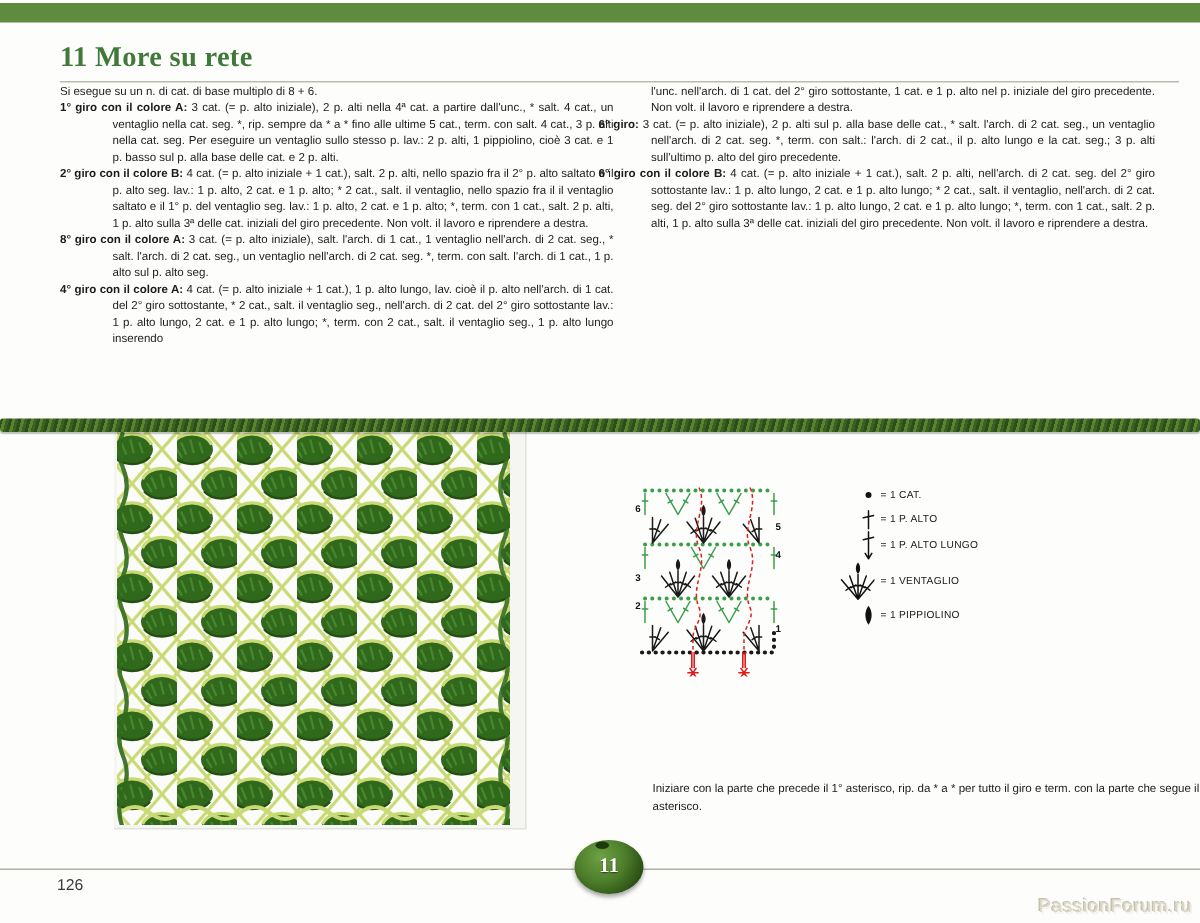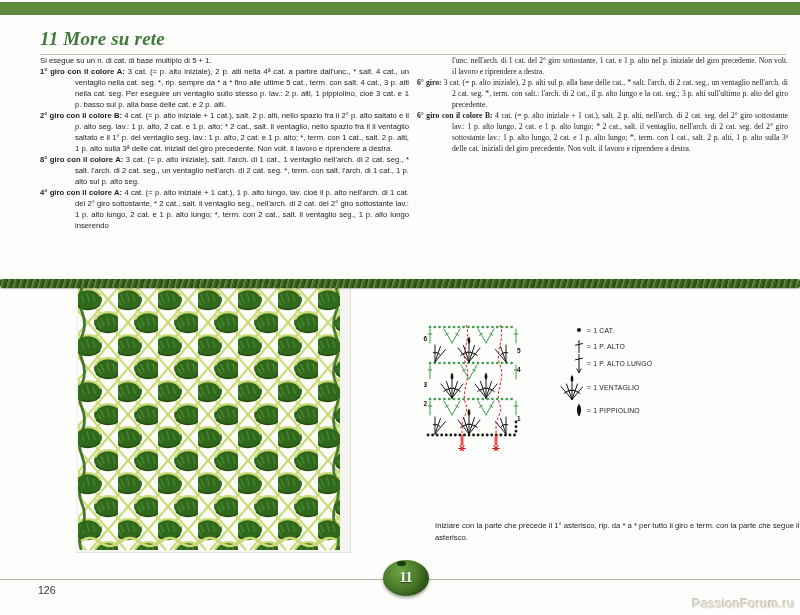--- a/index.html
+++ b/index.html
@@ -5,28 +5,28 @@
   html,body{margin:0;padding:0;}
   body{width:800px;height:615px;position:relative;overflow:hidden;
        background:#fdfdfb;font-family:"Liberation Sans",sans-serif;color:var(--text,#1c1c1c);}
   .abs{position:absolute;}
 
   
   .topbar{left:0;top:2px;width:800px;height:13px;background:var(--bar-green,#5f8b3f);}
 
   
   .title{left:40px;top:28px;font-family:"Liberation Serif",serif;font-weight:bold;
-         font-size:19px;color:var(--title-green,#3f7a3a);letter-spacing:.2px;font-style:italic;}
+         font-size:19px;color:var(--title-green,#3f7a3a);letter-spacing:.2px;}
   .hrule{left:40px;top:54px;width:746px;height:0;border-top:1px solid #b7bdb0;}
 
   
   .col{font-size:7.7px;line-height:11px;text-align:justify;}
   .col p{margin:0;}
   .col-left{left:40px;top:55px;width:369px;}
-  .col-right{left:417px;top:55px;width:371px;font-family:Liberation Serif, serif;}
+  .col-right{left:399px;top:55px;width:371px;}
   .hang{padding-left:35px;text-indent:-35px;}
   .cont{padding-left:35px;}
   .col b{font-weight:bold;}
 
   
   .note{left:435px;top:520px;width:374px;font-size:7.7px;line-height:11.5px;text-align:justify;}
 
   
   .yarnband{left:0;top:279px;width:800px;height:9px;z-index:3;border-radius:2px;
     background:repeating-linear-gradient(105deg,
@@ -71,21 +71,21 @@
 </style>
 </head>
 <body>
 
 <div class="abs topbar"></div>
 
 <div class="abs title">11 More su rete</div>
 <div class="abs hrule"></div>
 
 <div class="abs col col-left">
-  <p>Si esegue su un n. di cat. di base multiplo di 5 + 1.</p>
+  <p>Si esegue su un n. di cat. di base multiplo di 8 + 6.</p>
   <p class="hang"><b>1° giro con il colore A:</b> <span>3 cat. (= p. alto iniziale), 2 p. alti nella 4ª cat. a partire dall'unc., * salt. 4 cat., un ventaglio nella cat. seg. *, rip. sempre da * a * fino alle ultime 5 cat., term. con salt. 4 cat., 3 p. alti nella cat. seg. Per eseguire un ventaglio sullo stesso p. lav.: 2 p. alti, 1 pippiolino, cioè 3 cat. e 1 p. basso sul p. alla base delle cat. e 2 p. alti.</span></p>
   <p class="hang"><b>2° giro con il colore B:</b> <span>4 cat. (= p. alto iniziale + 1 cat.), salt. 2 p. alti, nello spazio fra il 2° p. alto saltato e il p. alto seg. lav.: 1 p. alto, 2 cat. e 1 p. alto; * 2 cat., salt. il ventaglio, nello spazio fra il il ventaglio saltato e il 1° p. del ventaglio seg. lav.: 1 p. alto, 2 cat. e 1 p. alto; *, term. con 1 cat., salt. 2 p. alti, 1 p. alto sulla 3ª delle cat. iniziali del giro precedente. Non volt. il lavoro e riprendere a destra.</span></p>
   <p class="hang"><b>8° giro con il colore A:</b> <span>3 cat. (= p. alto iniziale), salt. l'arch. di 1 cat., 1 ventaglio nell'arch. di 2 cat. seg., * salt. l'arch. di 2 cat. seg., un ventaglio nell'arch. di 2 cat. seg. *, term. con salt. l'arch. di 1 cat., 1 p. alto sul p. alto seg.</span></p>
   <p class="hang"><b>4° giro con il colore A:</b> <span>4 cat. (= p. alto iniziale + 1 cat.), 1 p. alto lungo, lav. cioè il p. alto nell'arch. di 1 cat. del 2° giro sottostante, * 2 cat., salt. il ventaglio seg., nell'arch. di 2 cat. del 2° giro sottostante lav.: 1 p. alto lungo, 2 cat. e 1 p. alto lungo; *, term. con 2 cat., salt. il ventaglio seg., 1 p. alto lungo inserendo</span></p>
 </div>
 
 <div class="abs col col-right">
   <p class="cont">l'unc. nell'arch. di 1 cat. del 2° giro sottostante, 1 cat. e 1 p. alto nel p. iniziale del giro precedente. Non volt. il lavoro e riprendere a destra.</p>
   <p class="hang"><b>6° giro:</b> <span>3 cat. (= p. alto iniziale), 2 p. alti sul p. alla base delle cat., * salt. l'arch. di 2 cat. seg., un ventaglio nell'arch. di 2 cat. seg. *, term. con salt.: l'arch. di 2 cat., il p. alto lungo e la cat. seg.; 3 p. alti sull'ultimo p. alto del giro precedente.</span></p>
   <p class="hang"><b>6° giro con il colore B:</b> <span>4 cat. (= p. alto iniziale + 1 cat.), salt. 2 p. alti, nell'arch. di 2 cat. seg. del 2° giro sottostante lav.: 1 p. alto lungo, 2 cat. e 1 p. alto lungo; * 2 cat., salt. il ventaglio, nell'arch. di 2 cat. seg. del 2° giro sottostante lav.: 1 p. alto lungo, 2 cat. e 1 p. alto lungo; *, term. con 1 cat., salt. 2 p. alti, 1 p. alto sulla 3ª delle cat. iniziali del giro precedente. Non volt. il lavoro e riprendere a destra.</span></p>

